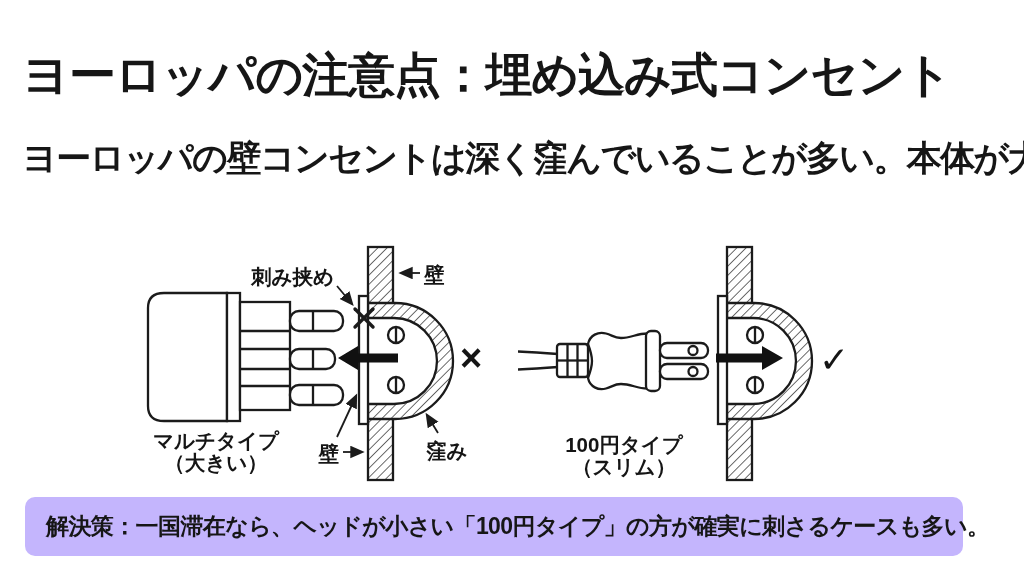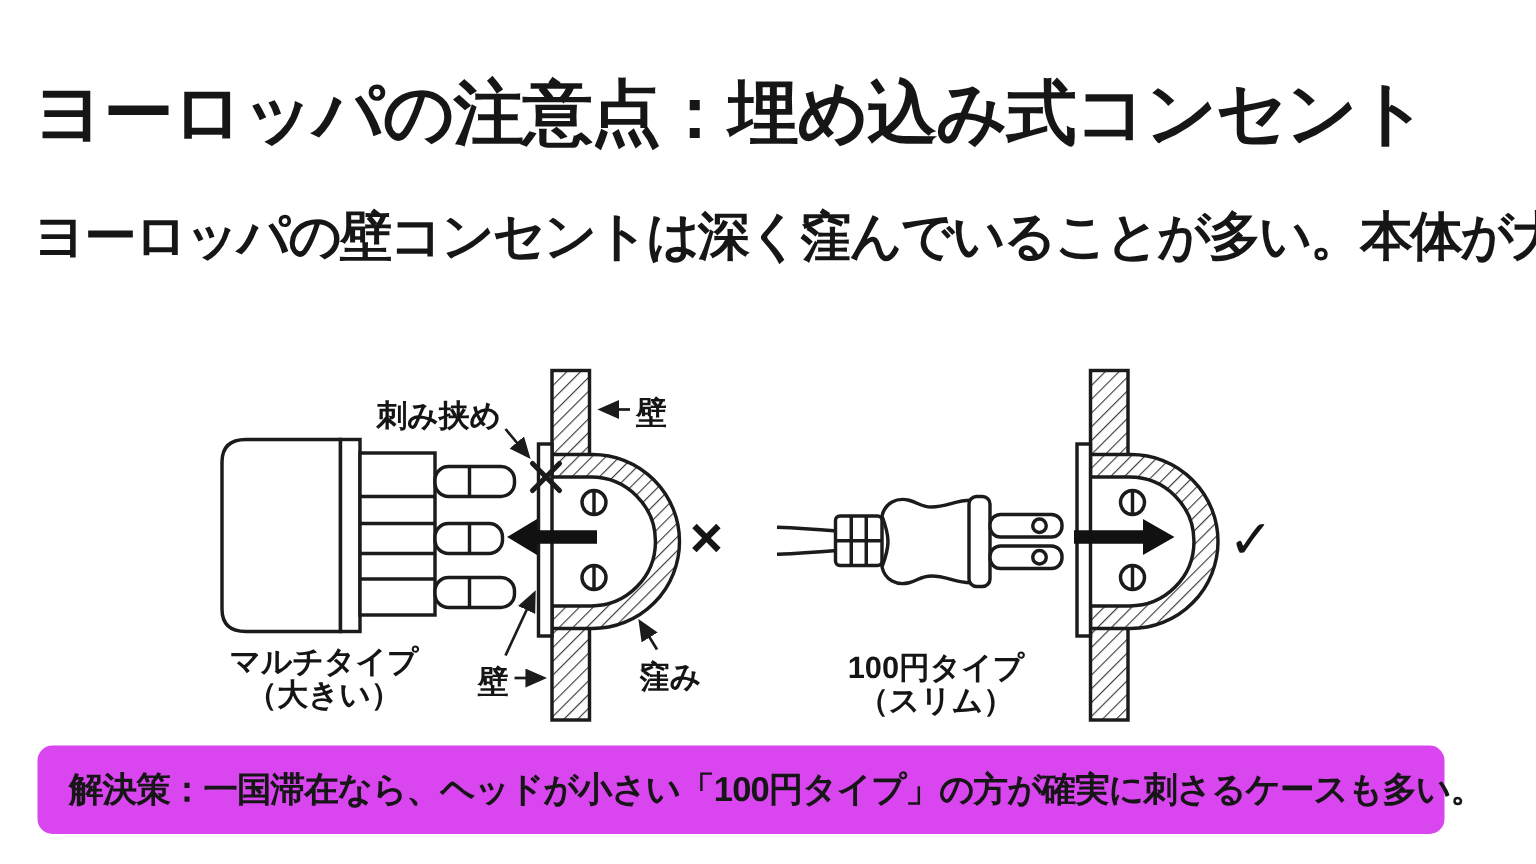--- a/index.html
+++ b/index.html
@@ -13,21 +13,21 @@
     white-space:nowrap;
   }
   .intro{
     position:absolute;left:22px;top:135px;width:990px;
     font-size:35px;font-weight:800;letter-spacing:-1.6px;line-height:45px;color:#161616;
   }
   .intro div{white-space:nowrap;}
   .diagram{position:absolute;left:0;top:240px;}
   .banner{
     position:absolute;left:25px;top:497px;width:938px;height:59px;
-    background:#d946ef;border-radius:10px;display:flex;align-items:center;
+    background:#c4b5fd;border-radius:10px;display:flex;align-items:center;
   }
   .banner-text{
     padding-left:21px;font-size:23px;font-weight:800;letter-spacing:-0.6px;
     color:#161616;white-space:nowrap;
   }
   
   svg text{font-family:"Liberation Sans","DejaVu Sans",sans-serif;font-weight:700;fill:#151515;}
   .ln{stroke:#1b1b1b;stroke-width:2.3;fill:none;}
   .lnthin{stroke:#1b1b1b;stroke-width:1.8;fill:none;}
   .wh{fill:#ffffff;stroke:#1b1b1b;stroke-width:2.3;}

